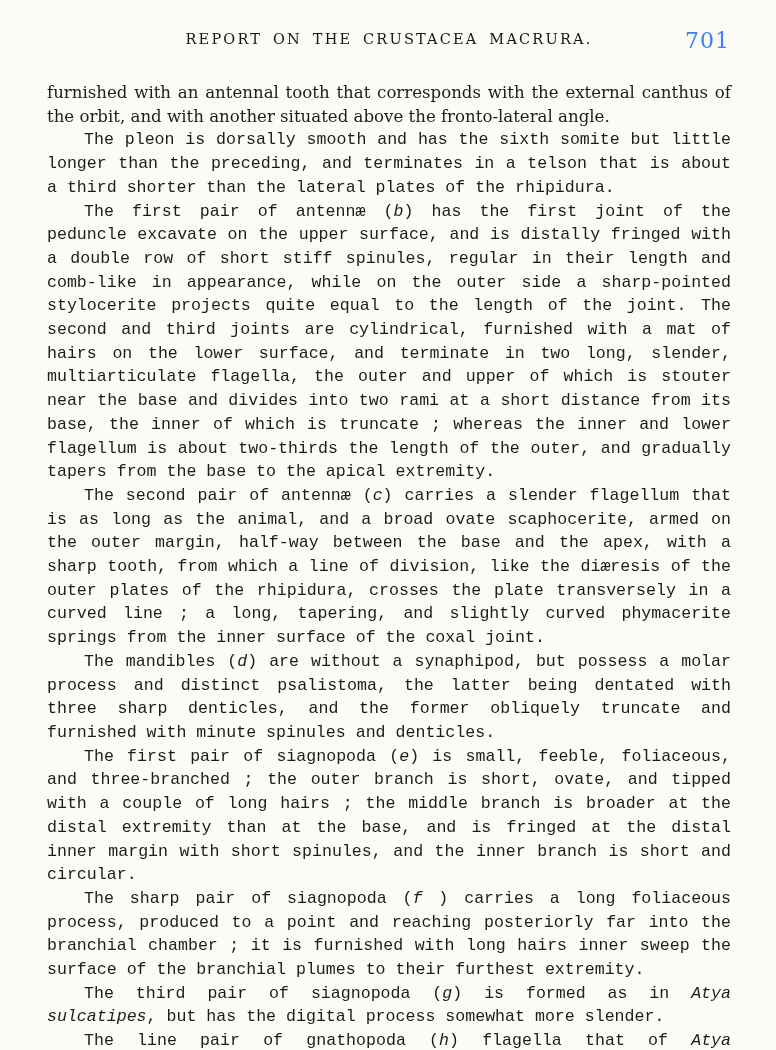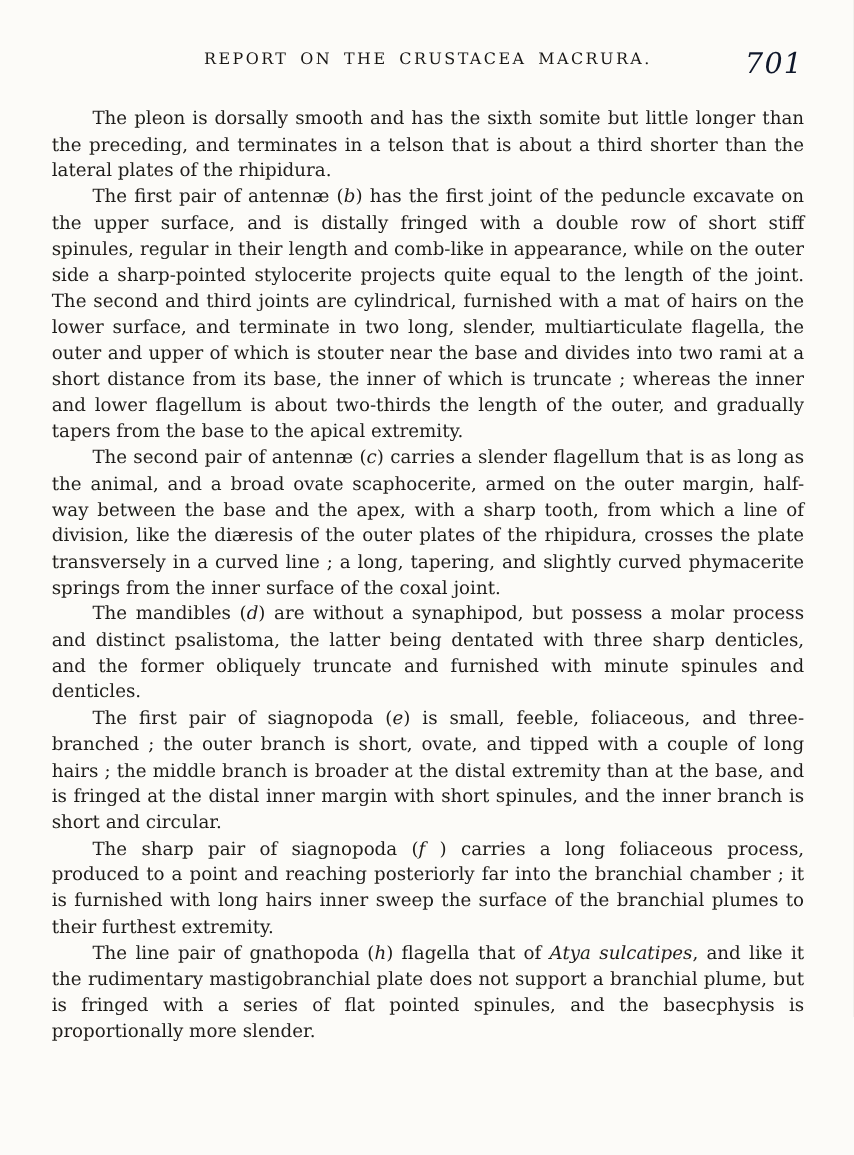--- a/index.html
+++ b/index.html
@@ -7,21 +7,21 @@
     padding: 0;
     background: #e9e7e2;
   }
   .page {
     position: relative;
     width: 776px;
     height: 1050px;
     margin: 0 auto;
     background: #fcfbf8;
     box-sizing: border-box;
-    padding: 46px 45px 0 47px;
+    padding: 31px 45px 0 47px;
     font-family: "DejaVu Serif", "Liberation Serif", serif;
     color: #1e1c19;
     overflow: hidden;
   }
   .running-head {
     position: relative;
     height: 24px;
     margin-bottom: 26px;
   }
   .running-head .title {
@@ -32,51 +32,53 @@
     font-size: 14.5px;
     letter-spacing: 2.2px;
     word-spacing: 4px;
     color: #171513;
     white-space: nowrap;
   }
   .running-head .folio {
     position: absolute;
     right: 1px;
     top: -3px;
-    font-size: 26px;
+    font-size: 22px;
     letter-spacing: 1px;
-    color: #0f172a;
-    font-style: italic;
+    color: #3b82f6;
   }
   .body-text {
     font-size: 16.6px;
     line-height: 23.7px;
     text-align: justify;
   }
   .body-text p {
     margin: 0;
     padding: 0;
   }
   .body-text p.indent {
     text-indent: 37px;
+    font-family: Liberation Mono, monospace;
   }
   .body-text em {
     font-style: italic;
   }
 </style>
 </head>
 <body>
 
 <div class="page">
   <div class="running-head">
     <div class="title">REPORT ON THE CRUSTACEA MACRURA.</div>
     <div class="folio">701</div>
   </div>
   <div class="body-text">
+      <p class=""><span>furnished with an antennal tooth that corresponds with the external canthus of the orbit, and with another situated above the fronto-lateral angle.</span></p>
       <p class="indent"><span>The pleon is dorsally smooth and has the sixth somite but little longer than the preceding, and terminates in a telson that is about a third shorter than the lateral plates of the rhipidura.</span></p>
       <p class="indent"><span>The first pair of antennæ (</span><em>b</em><span>) has the first joint of the peduncle excavate on the upper surface, and is distally fringed with a double row of short stiff spinules, regular in their length and comb-like in appearance, while on the outer side a sharp-pointed stylocerite projects quite equal to the length of the joint.  The second and third joints are cylindrical, furnished with a mat of hairs on the lower surface, and terminate in two long, slender, multiarticulate flagella, the outer and upper of which is stouter near the base and divides into two rami at a short distance from its base, the inner of which is truncate ; whereas the inner and lower flagellum is about two-thirds the length of the outer, and gradually tapers from the base to the apical extremity.</span></p>
       <p class="indent"><span>The second pair of antennæ (</span><em>c</em><span>) carries a slender flagellum that is as long as the animal, and a broad ovate scaphocerite, armed on the outer margin, half-way between the base and the apex, with a sharp tooth, from which a line of division, like the diæresis of the outer plates of the rhipidura, crosses the plate transversely in a curved line ; a long, tapering, and slightly curved phymacerite springs from the inner surface of the coxal joint.</span></p>
       <p class="indent"><span>The mandibles (</span><em>d</em><span>) are without a synaphipod, but possess a molar process and distinct psalistoma, the latter being dentated with three sharp denticles, and the former obliquely truncate and furnished with minute spinules and denticles.</span></p>
       <p class="indent"><span>The first pair of siagnopoda (</span><em>e</em><span>) is small, feeble, foliaceous, and three-branched ; the outer branch is short, ovate, and tipped with a couple of long hairs ; the middle branch is broader at the distal extremity than at the base, and is fringed at the distal inner margin with short spinules, and the inner branch is short and circular.</span></p>
       <p class="indent"><span>The sharp pair of siagnopoda (</span><em>f</em><span> ) carries a long foliaceous process, produced to a point and reaching posteriorly far into the branchial chamber ; it is furnished with long hairs inner sweep the surface of the branchial plumes to their furthest extremity.</span></p>
+      <p class="indent"><span>The third pair of siagnopoda (</span><em>g</em><span>) is formed as in </span><em>Atya sulcatipes</em><span>, but has the digital process somewhat more slender.</span></p>
       <p class="indent"><span>The line pair of gnathopoda (</span><em>h</em><span>) flagella that of </span><em>Atya sulcatipes</em><span>, and like it the rudimentary mastigobranchial plate does not support a branchial plume, but is fringed with a series of flat pointed spinules, and the basecphysis is proportionally more slender.</span></p>
     </div>
 </div>
 
 </body></html>

